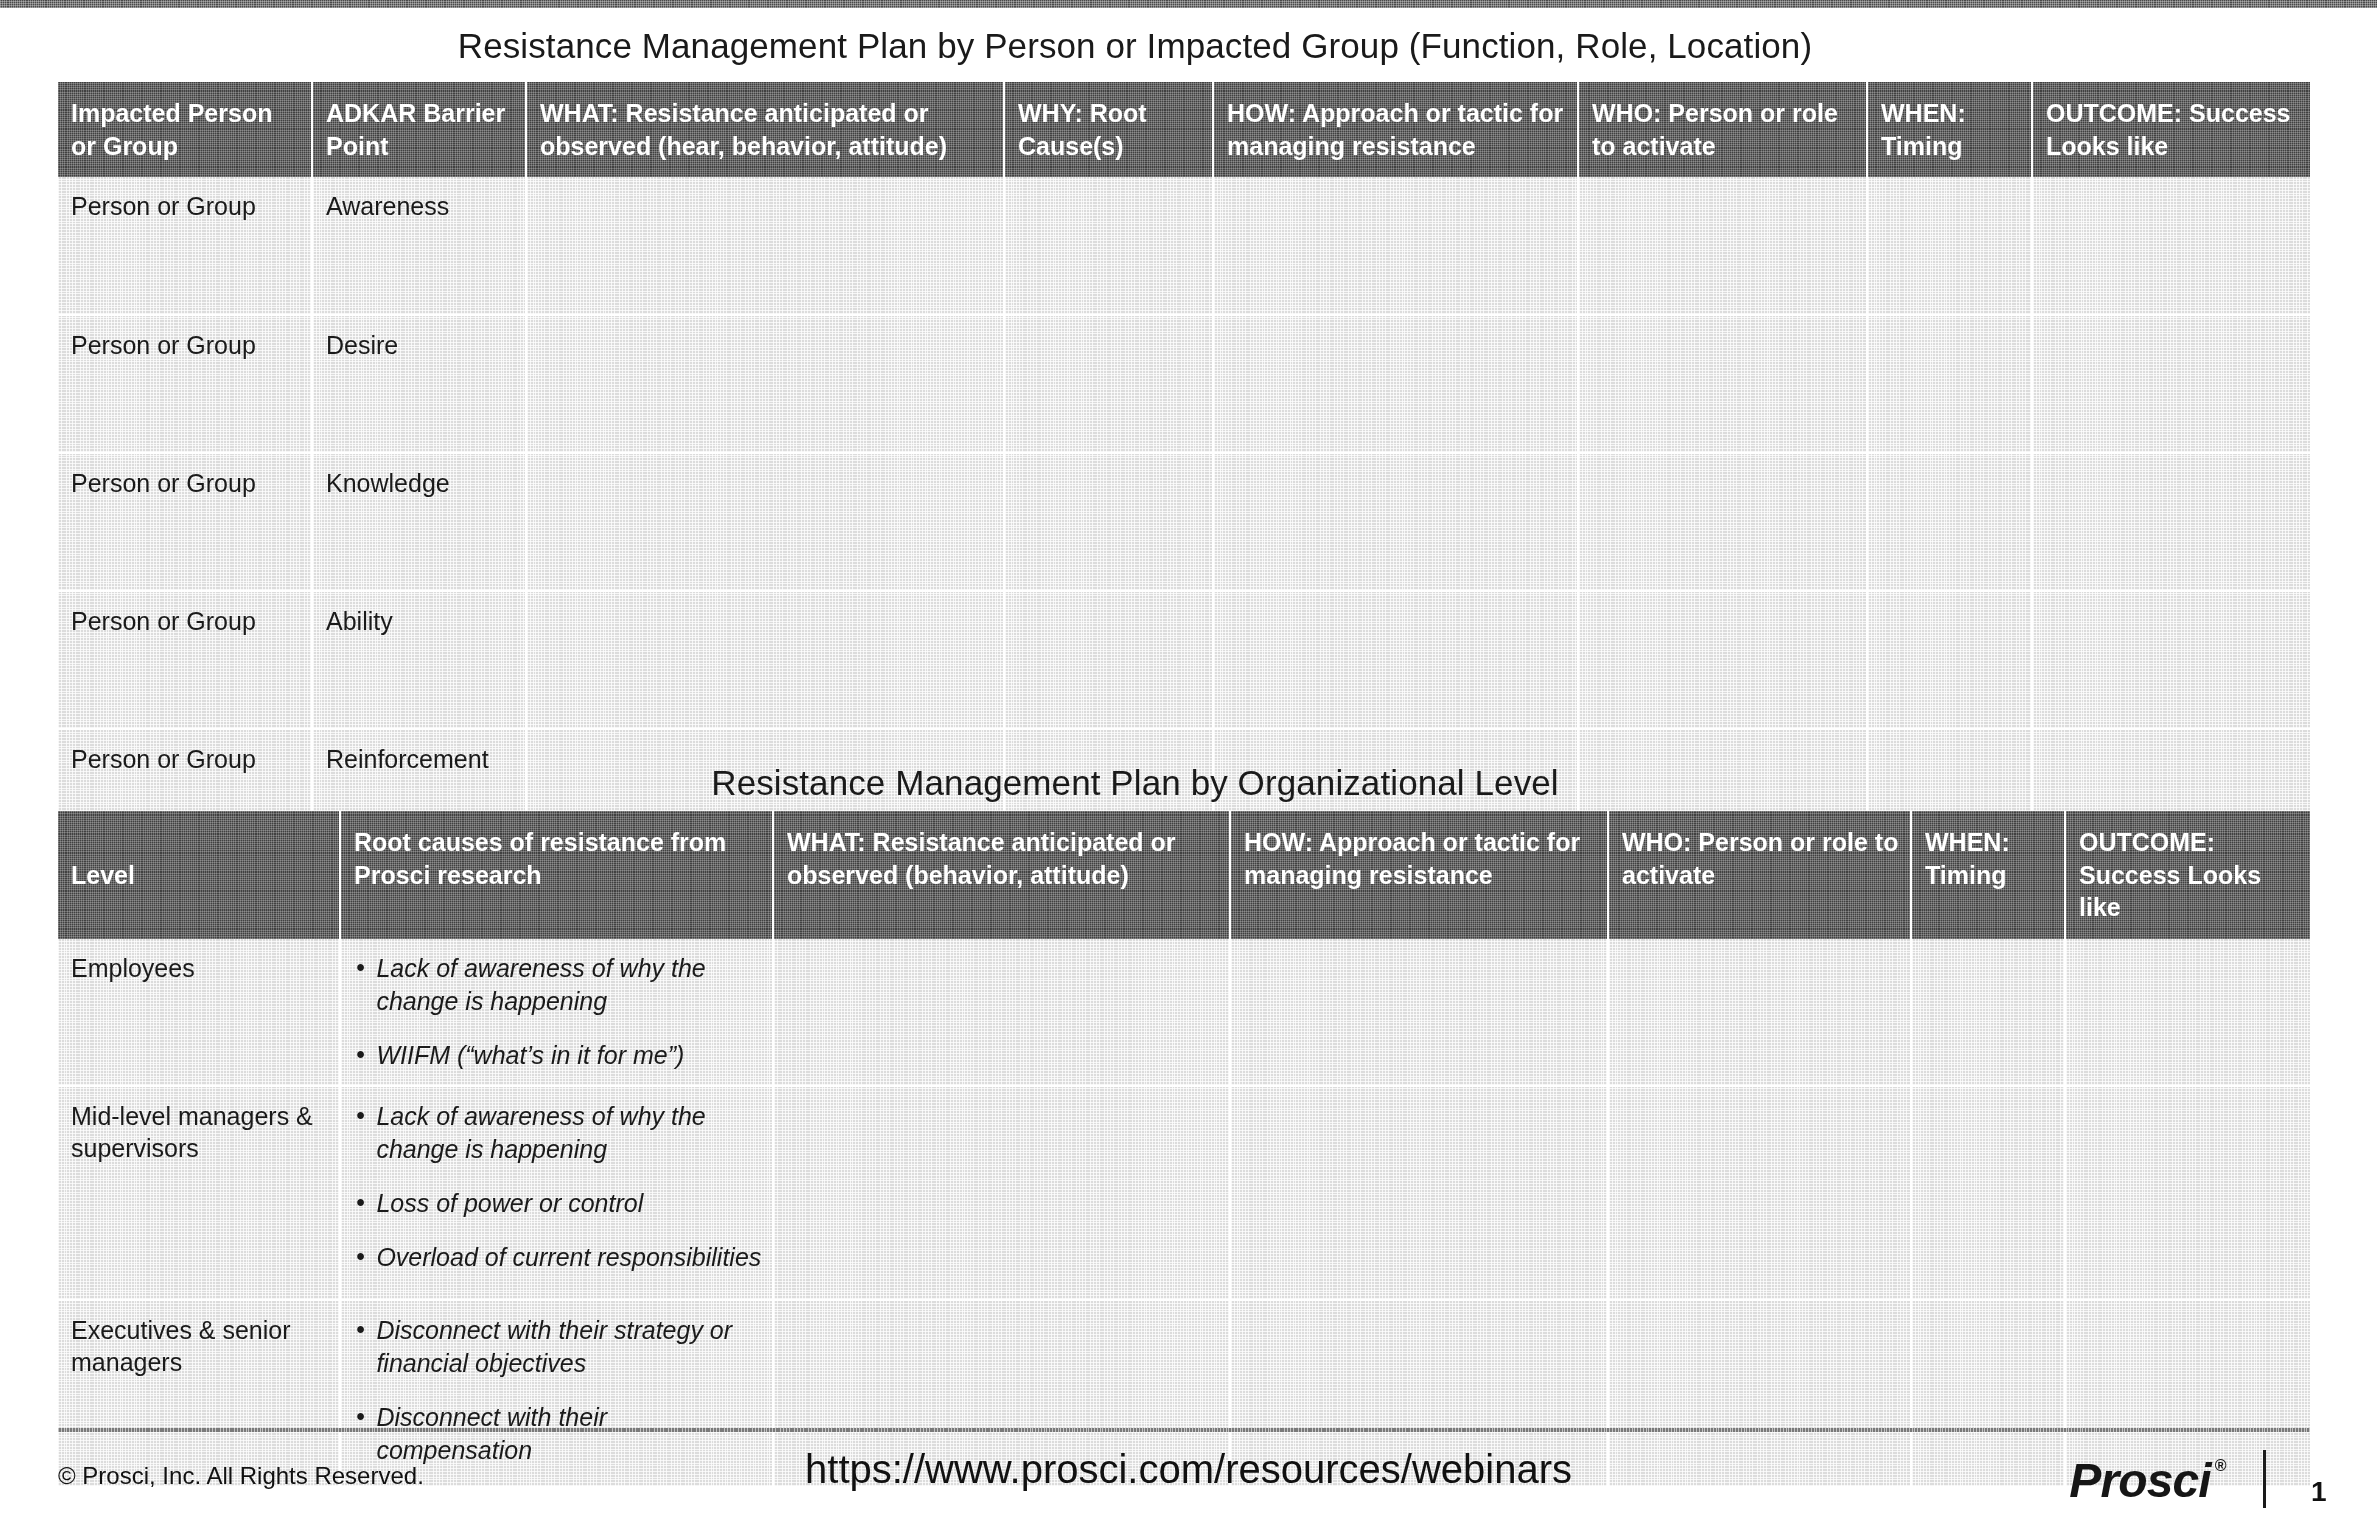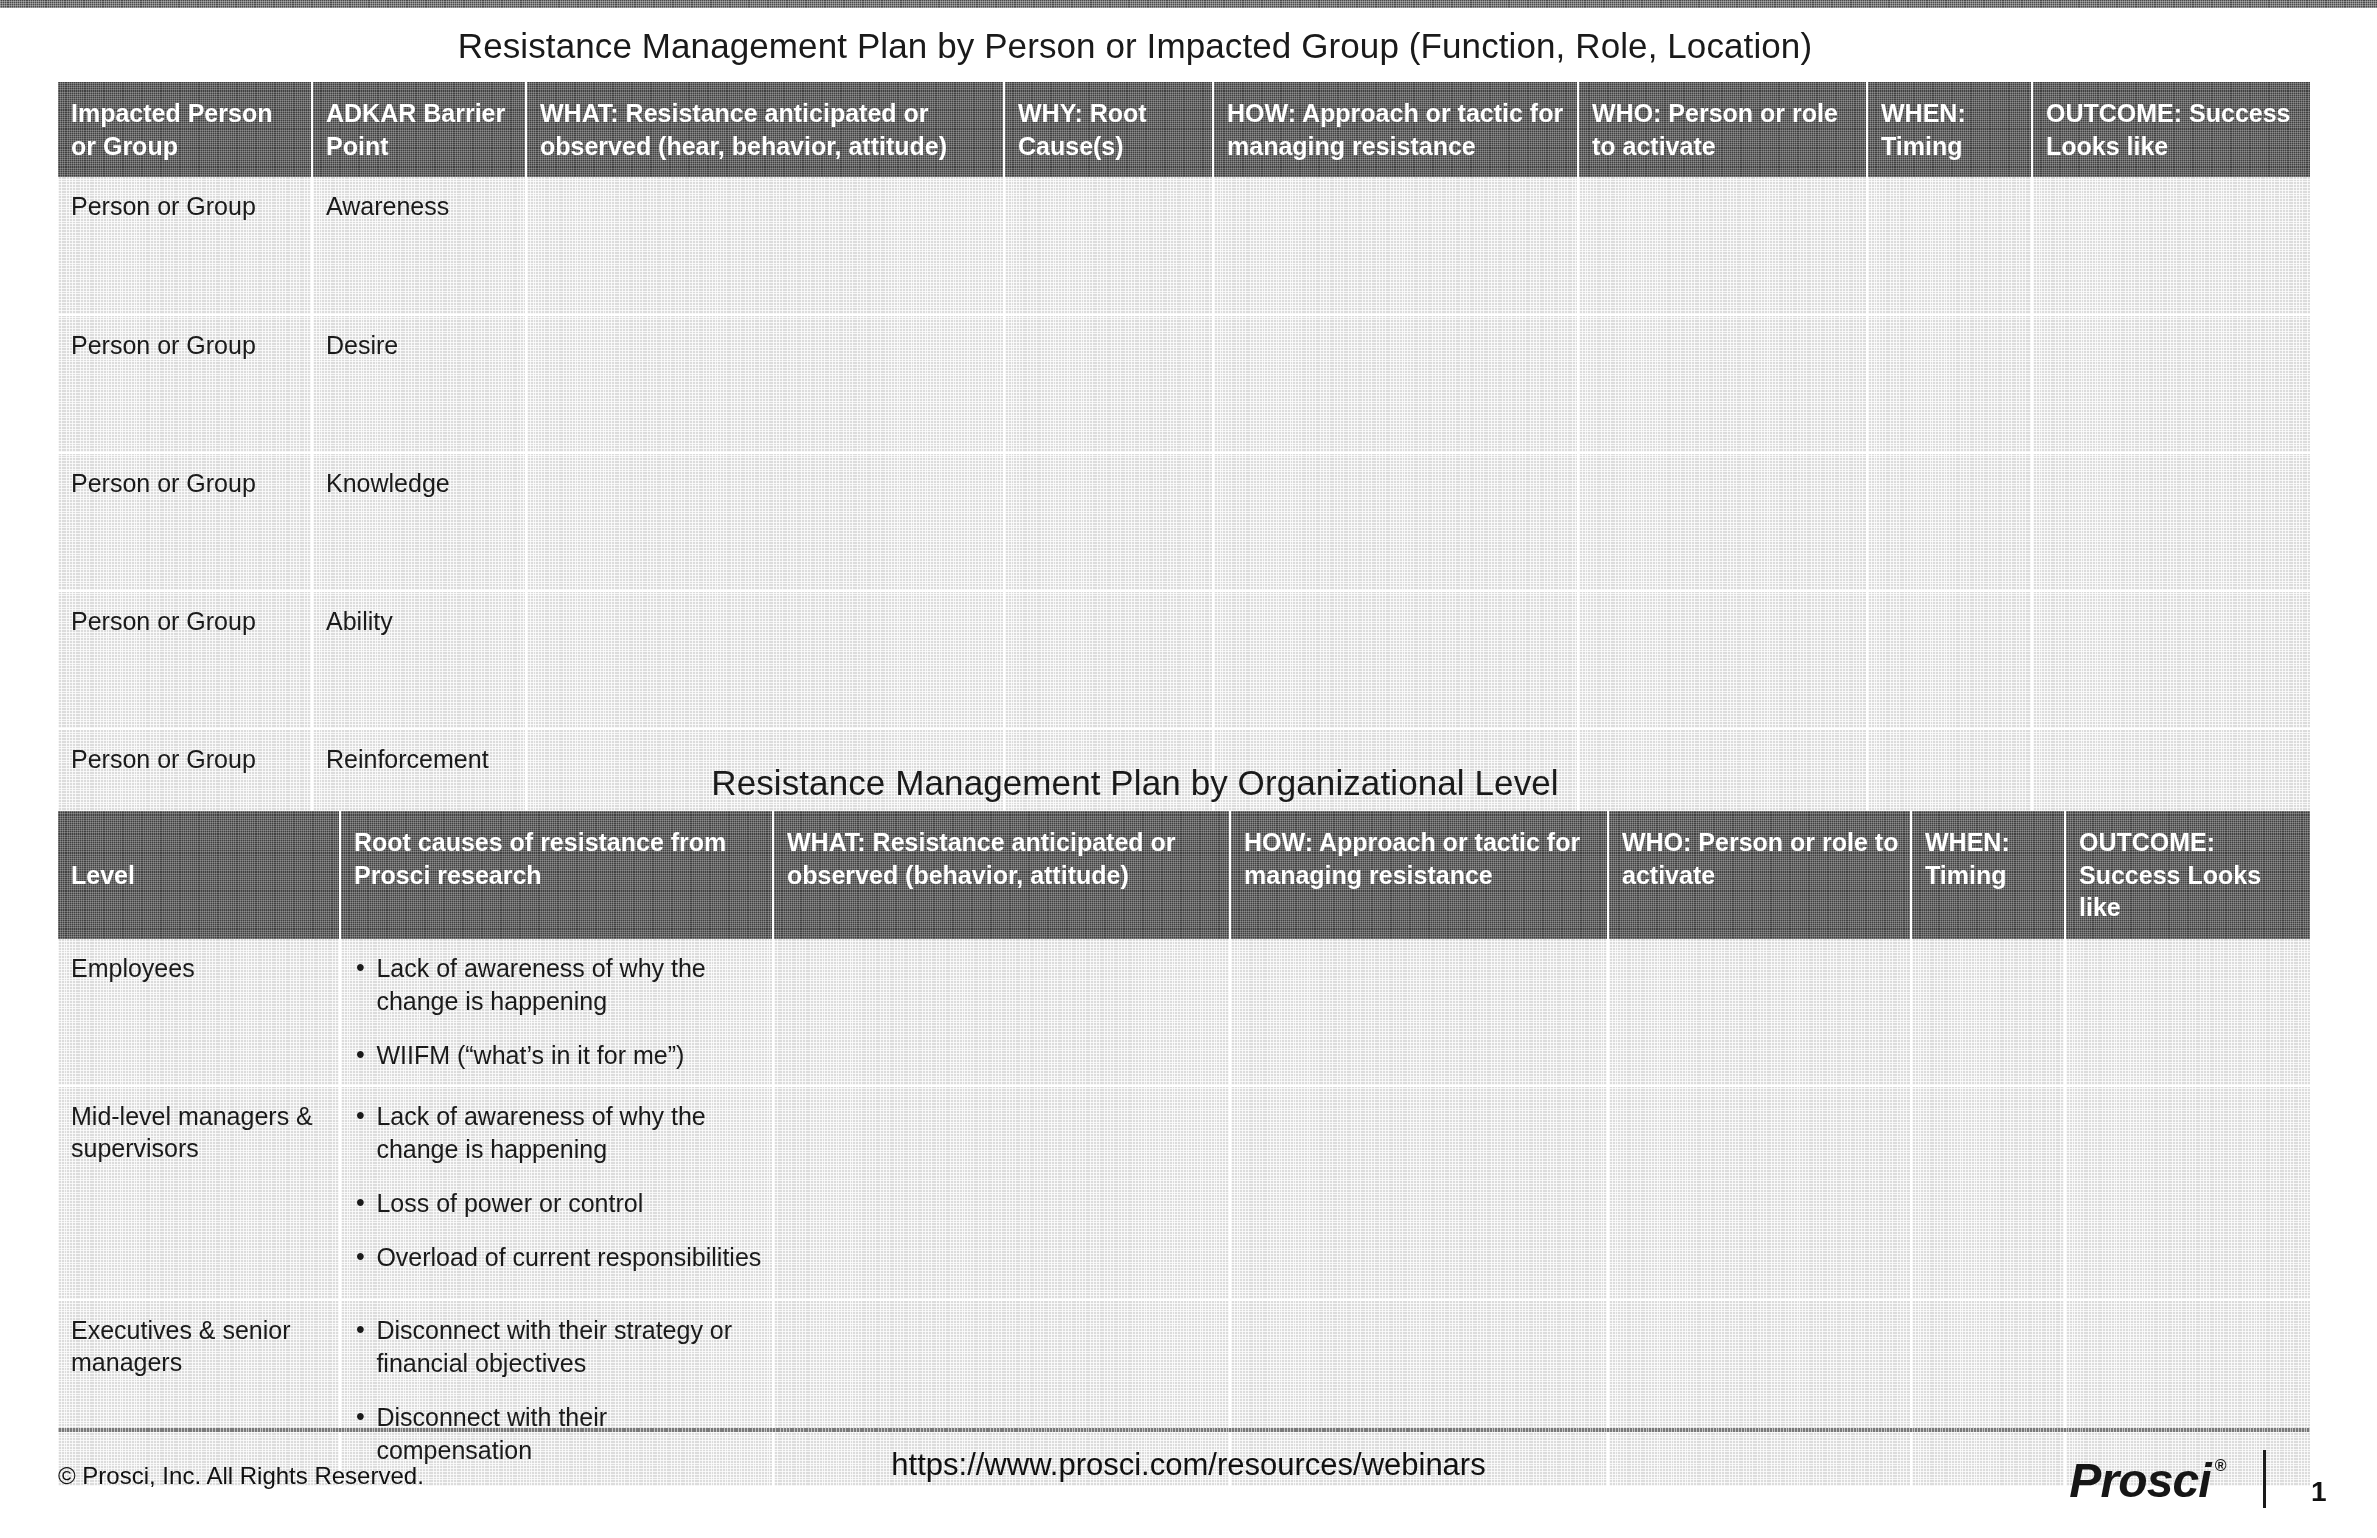--- a/index.html
+++ b/index.html
@@ -91,20 +91,21 @@
   #table-1 tbody tr { height: 138px; }
   .r2-employees   { height: 132px; }
   .r2-midlevel    { height: 214px; }
   .r2-executives  { height: 186px; }
 
   
   ul.bullets {
     margin: 0;
     padding: 0;
     list-style: none;
+    font-style: italic;
   }
   ul.bullets li {
     position: relative;
     padding-left: 22.4px;
     margin-bottom: 20.5px;
     line-height: 1.33;
   }
   ul.bullets li:last-child { margin-bottom: 0; }
   ul.bullets li::before {
     content: "•";
@@ -130,21 +131,21 @@
     top: 1462px;
     font-size: 24px;
     color: #111;
   }
   .footer-url {
     position: absolute;
     left: 0;
     top: 1447px;
     width: 2377px;
     text-align: center;
-    font-size: 31px;
+    font-size: 40px;
     color: #111;
   }
   .brand-wrap {
     position: absolute;
     right: 48px;
     top: 1443px;
     display: flex;
     align-items: flex-end;
     height: 65px;
   }

